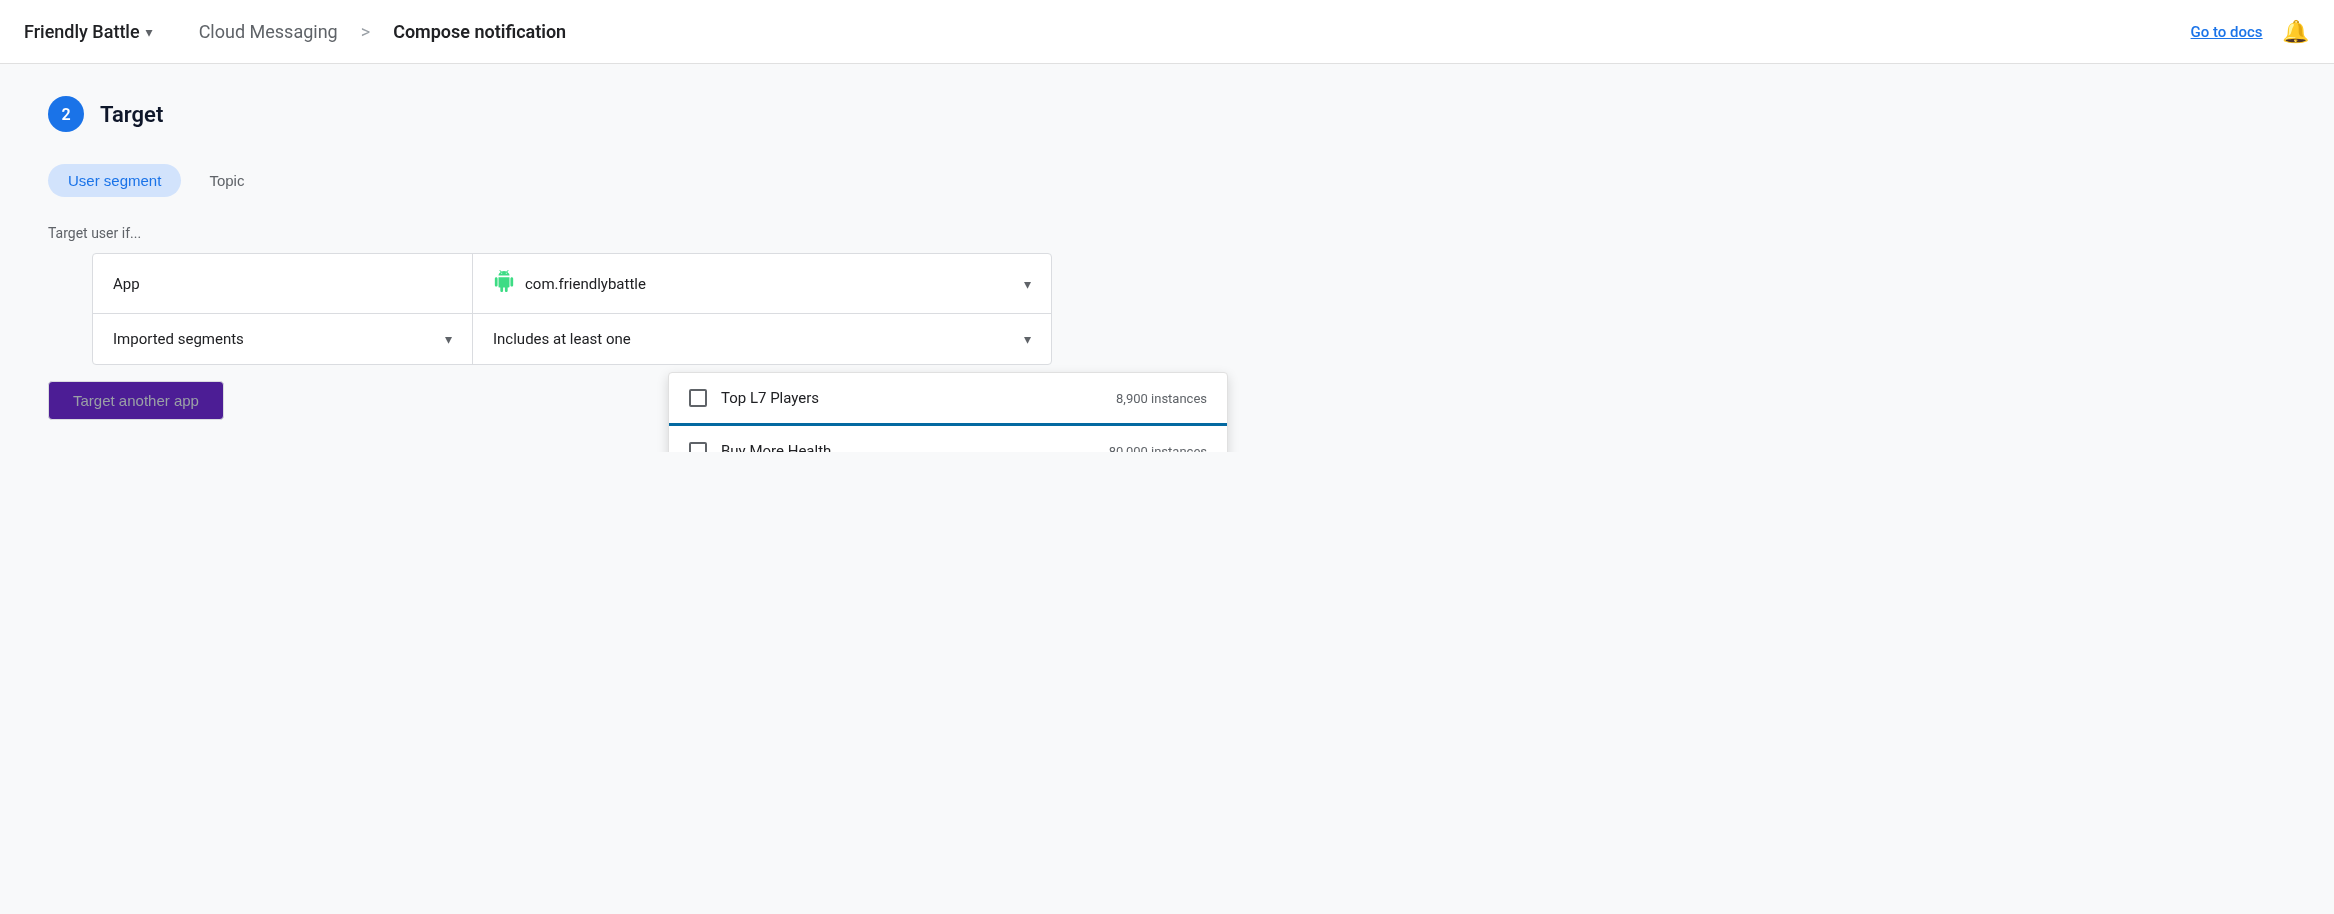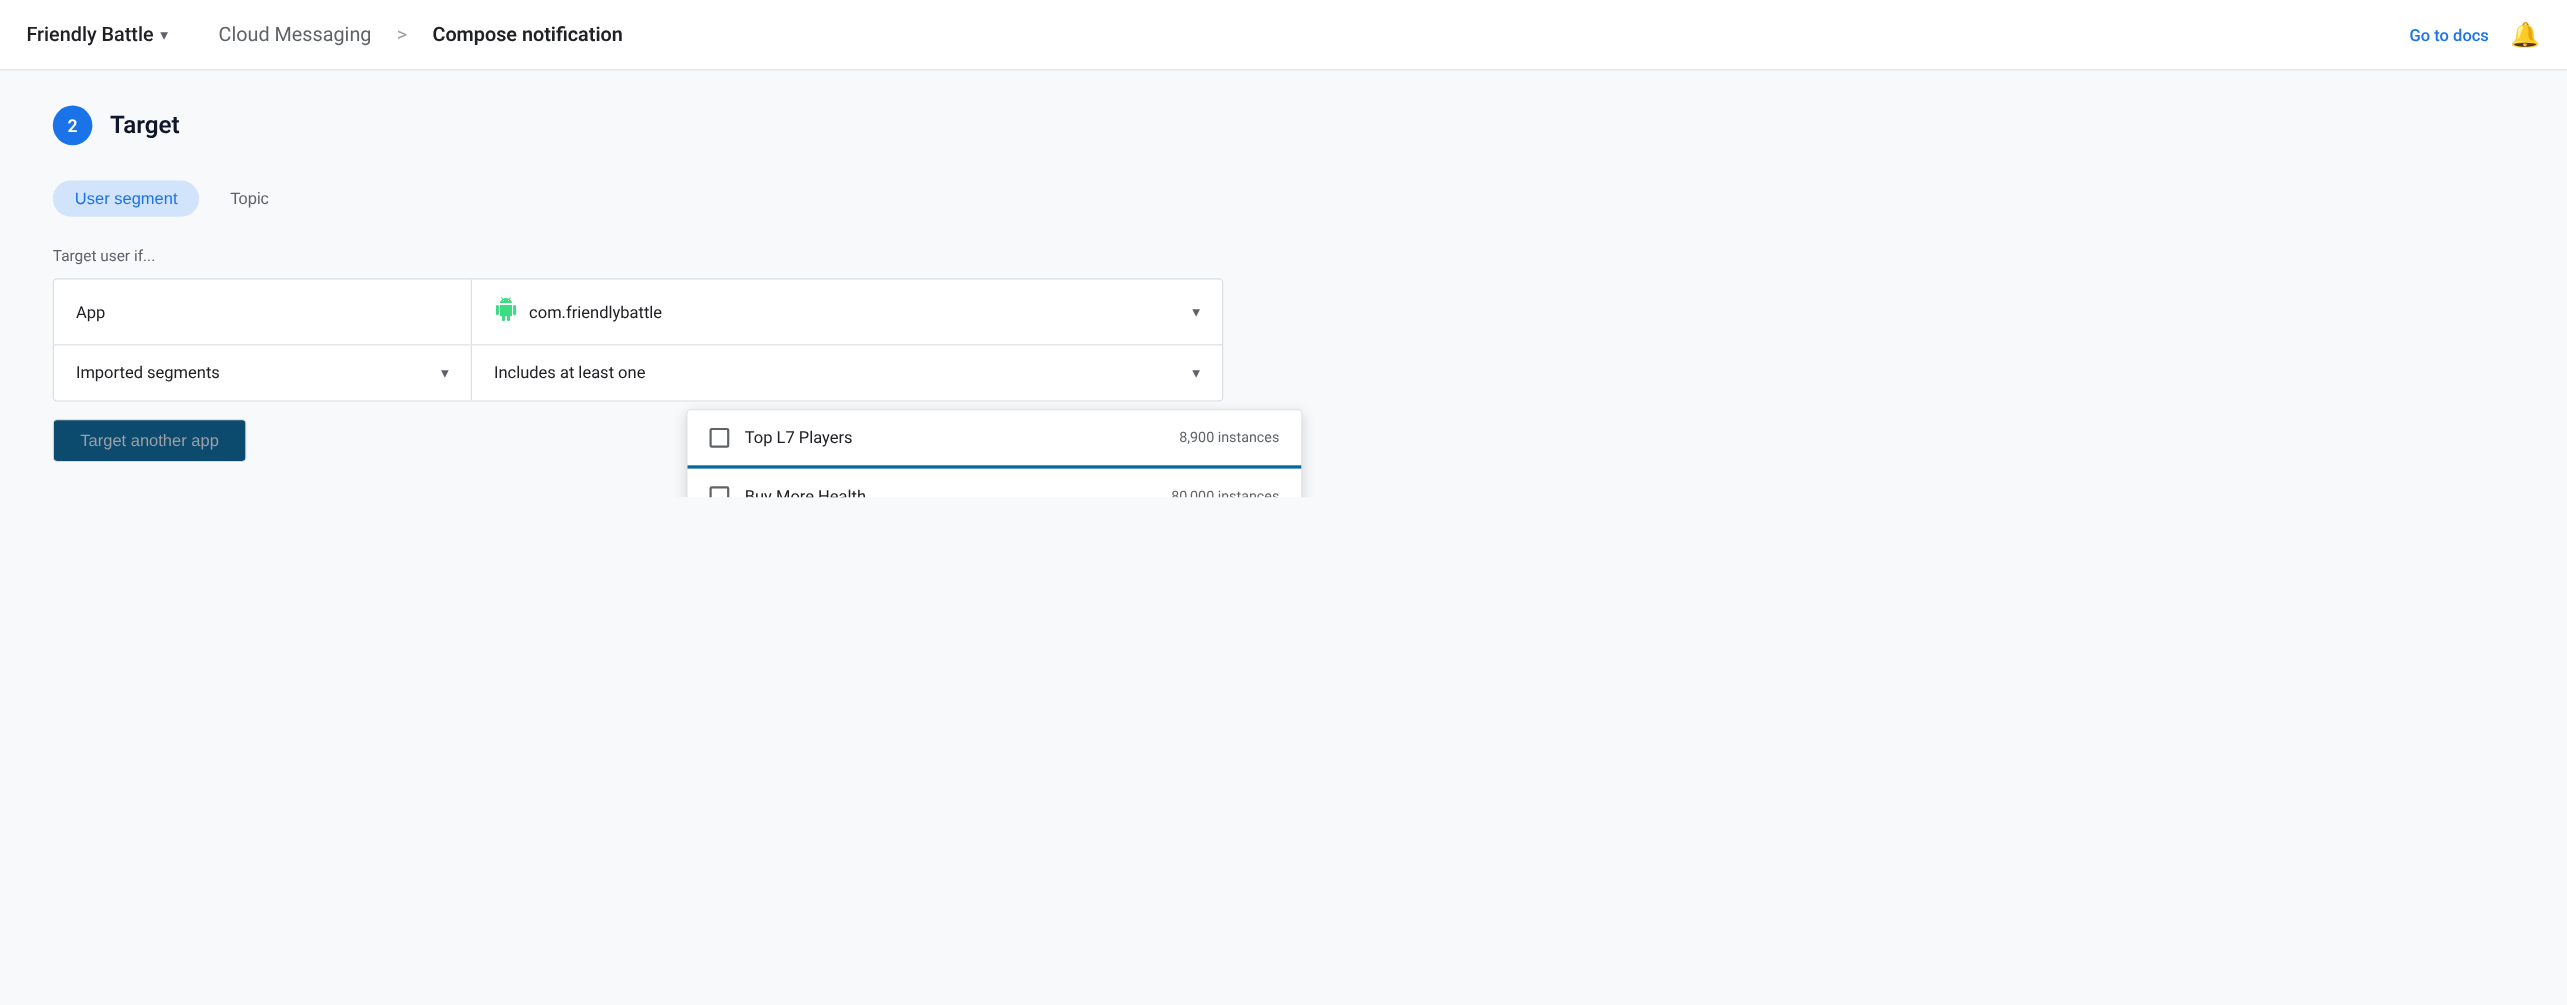--- a/index.html
+++ b/index.html
@@ -57,20 +57,21 @@
     .topbar-right {
       display: flex;
       align-items: center;
       gap: 20px;
     }
     .go-to-docs {
       font-size: 15px;
       color: #1a73e8;
       cursor: pointer;
       font-weight: 500;
+      text-decoration: underline;
     }
     .bell-icon {
       font-size: 22px;
       color: #c5221f;
       cursor: pointer;
     }
 
     
     .main-content {
       padding: 32px 48px;
@@ -132,22 +133,23 @@
       color: #5f6368;
       font-size: 14px;
       margin-bottom: 12px;
     }
 
     
     .filter-table {
       border: 1px solid #dadce0;
       border-radius: 4px;
       background: #fff;
-      width: 1064px;
+      width: 960px;
       position: relative;
+      margin-left: 44px;
     }
     .filter-row {
       display: flex;
       border-bottom: 1px solid #dadce0;
     }
     .filter-row:last-child {
       border-bottom: none;
     }
     .filter-cell {
       padding: 16px 20px;
@@ -177,21 +179,21 @@
       color: #202124;
       font-size: 15px;
     }
 
     
     .target-another-btn {
       margin-top: 16px;
       padding: 10px 24px;
       border: 1px solid #dadce0;
       border-radius: 4px;
-      background: #0c4a6e;
+      background: #4c1d95;
       color: #9aa0a6;
       font-size: 15px;
       cursor: pointer;
     }
 
     
     .dropdown-overlay {
       position: absolute;
       top: 58px;
       left: 575px;

